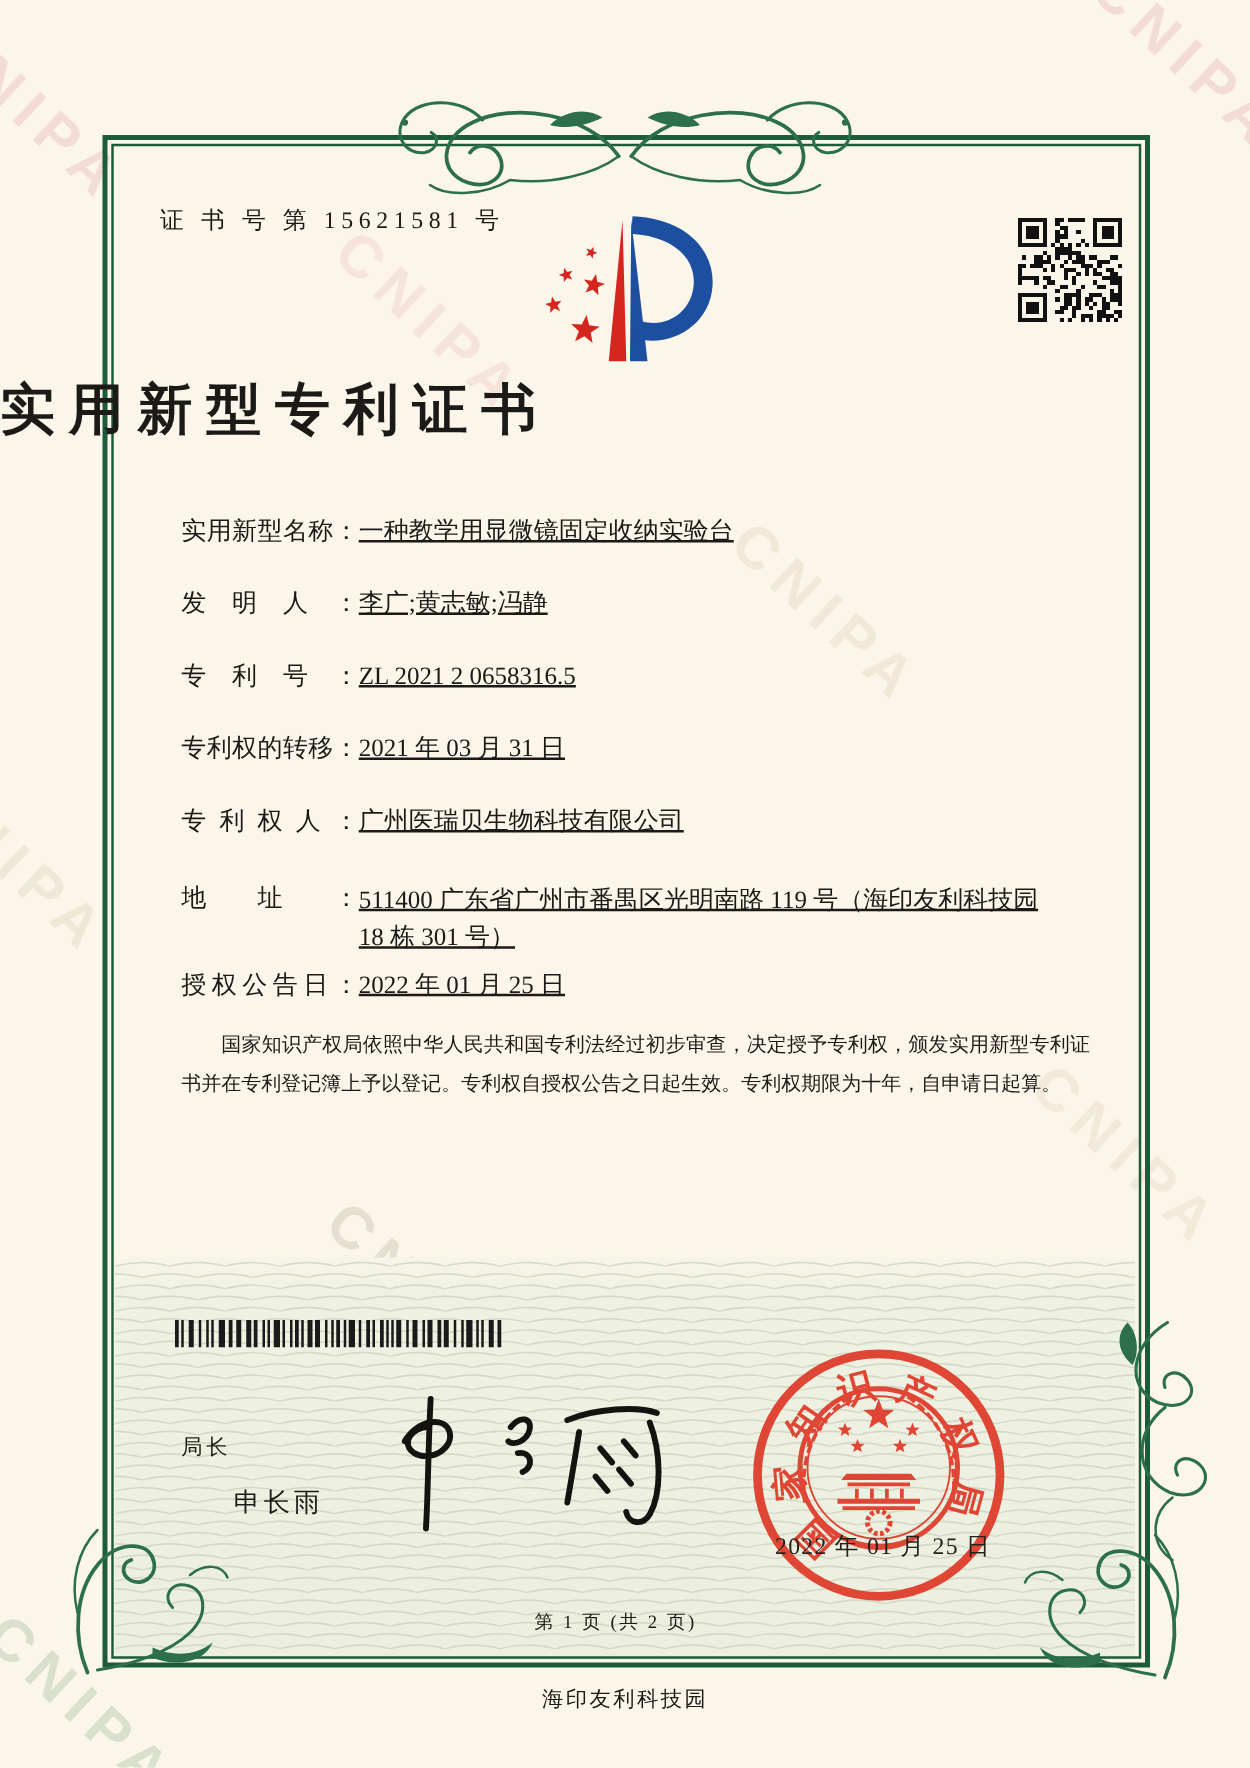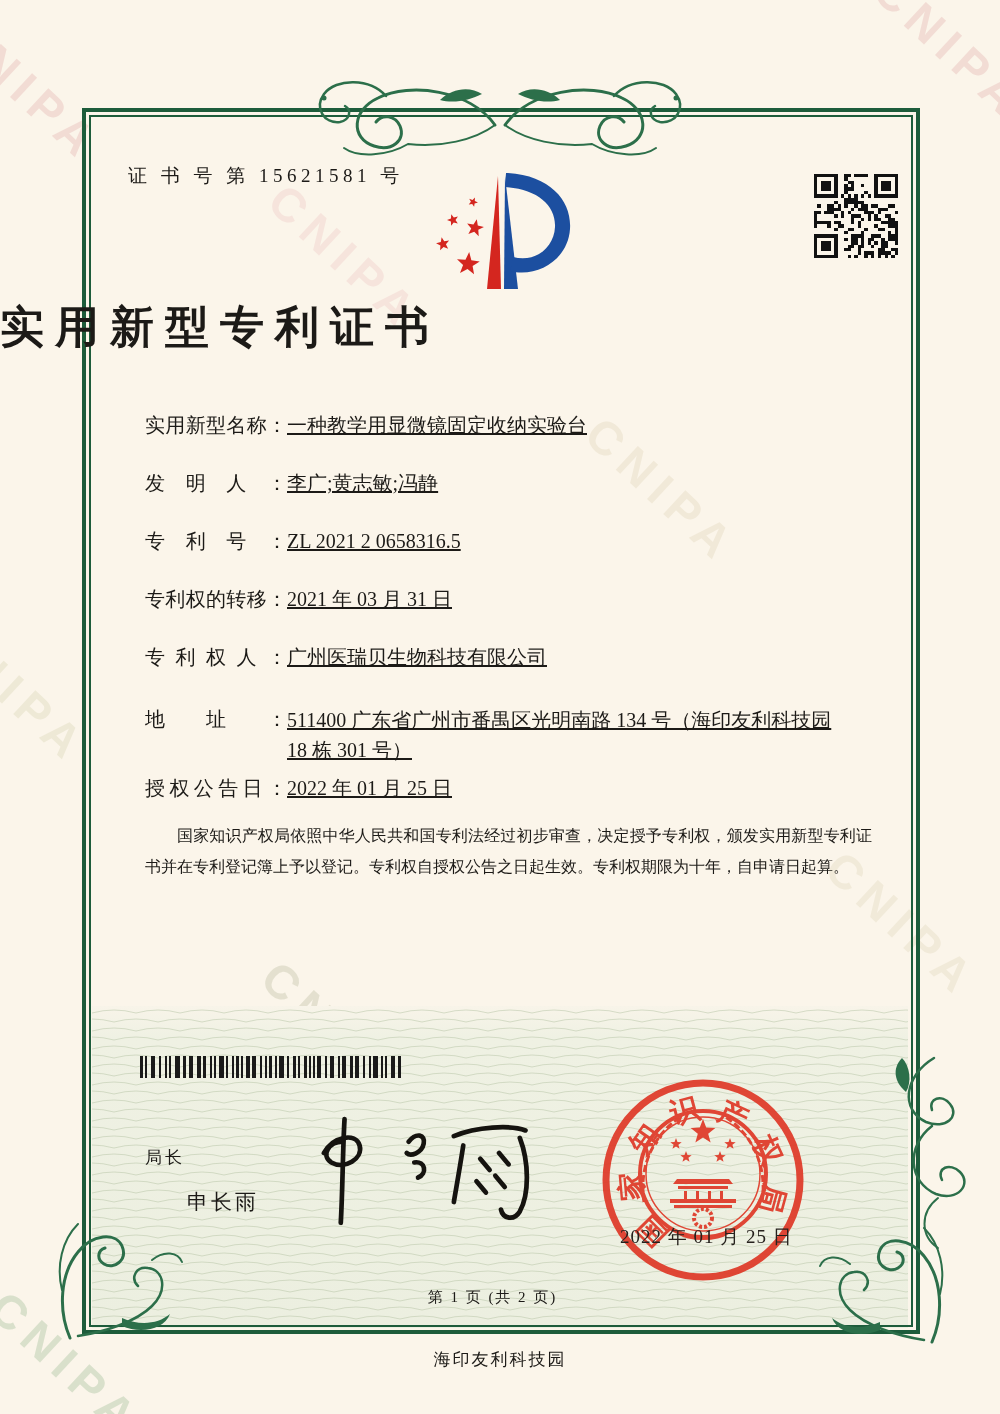--- a/index.html
+++ b/index.html
@@ -470,21 +470,21 @@
   <div class="frow" style="top:527px">
     <span class="lbl">专利号：</span><span class="val">ZL 2021 2 0658316.5</span>
   </div>
   <div class="frow" style="top:585px">
     <span class="lbl">专利权的转移：</span><span class="val">2021 年 03 月 31 日</span>
   </div>
   <div class="frow" style="top:643px">
     <span class="lbl">专利权人：</span><span class="val">广州医瑞贝生物科技有限公司</span>
   </div>
   <div class="frow" style="top:705px">
-    <span class="lbl">地址：</span><span class="val val-wrap">511400 广东省广州市番禺区光明南路 134 号（海印友利科技园 18 栋 301 号）</span>
+    <span class="lbl">地址：</span><span class="val val-wrap">511400 广东省广州市番禺区光明南路 119 号（海印友利科技园 18 栋 301 号）</span>
   </div>
   <div class="frow" style="top:774px">
     <span class="lbl">授权公告日：</span><span class="val">2022 年 01 月 25 日</span>
   </div>
 </div>
 
 <div class="bodytext">
   <p>国家知识产权局依照中华人民共和国专利法经过初步审查，决定授予专利权，颁发实用新型专利证书并在专利登记簿上予以登记。专利权自授权公告之日起生效。专利权期限为十年，自申请日起算。</p>
 </div>
 

